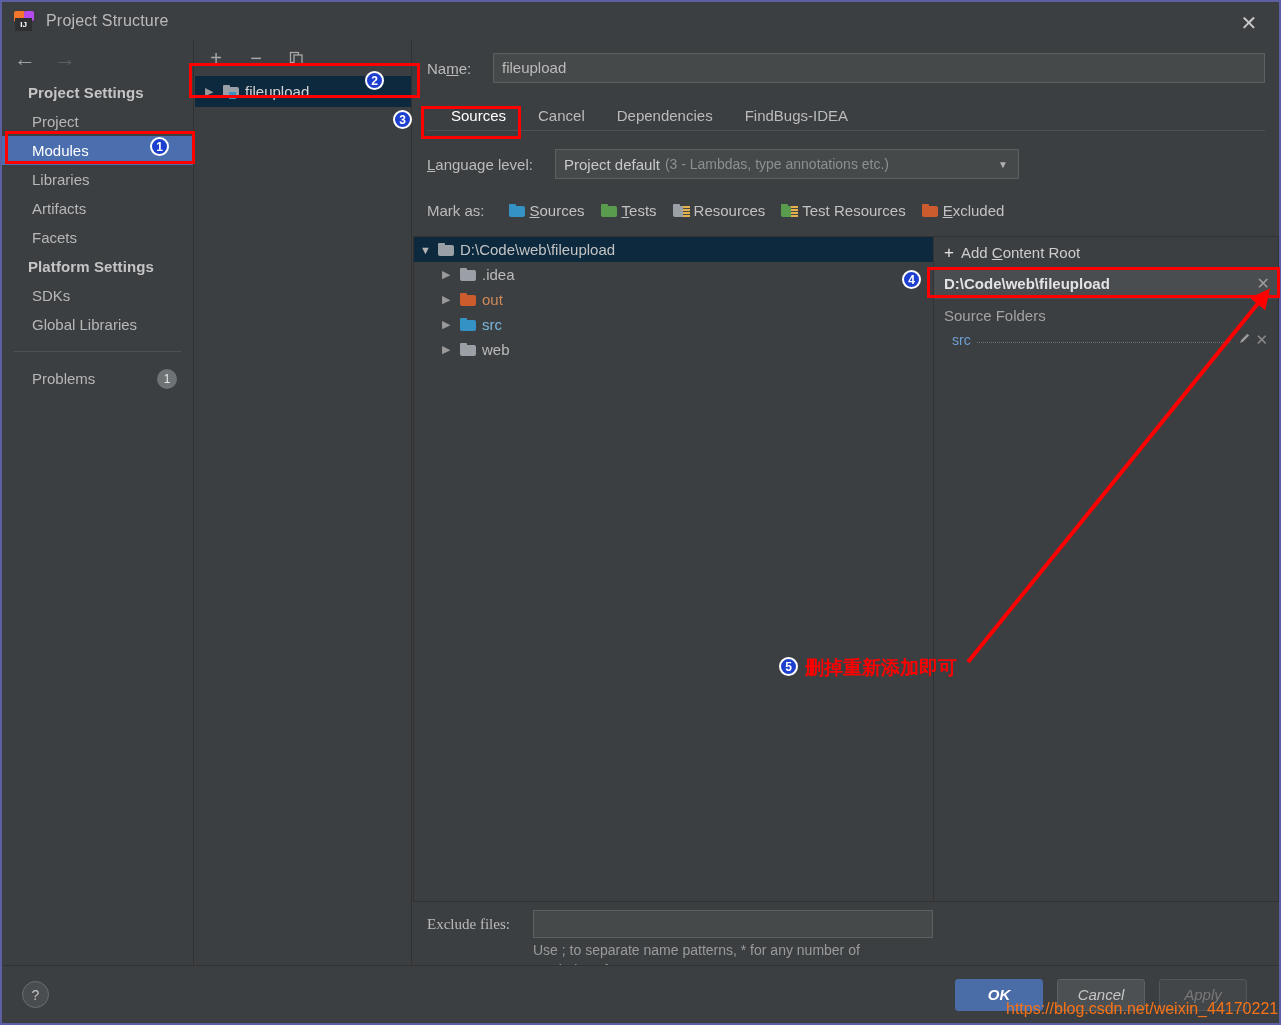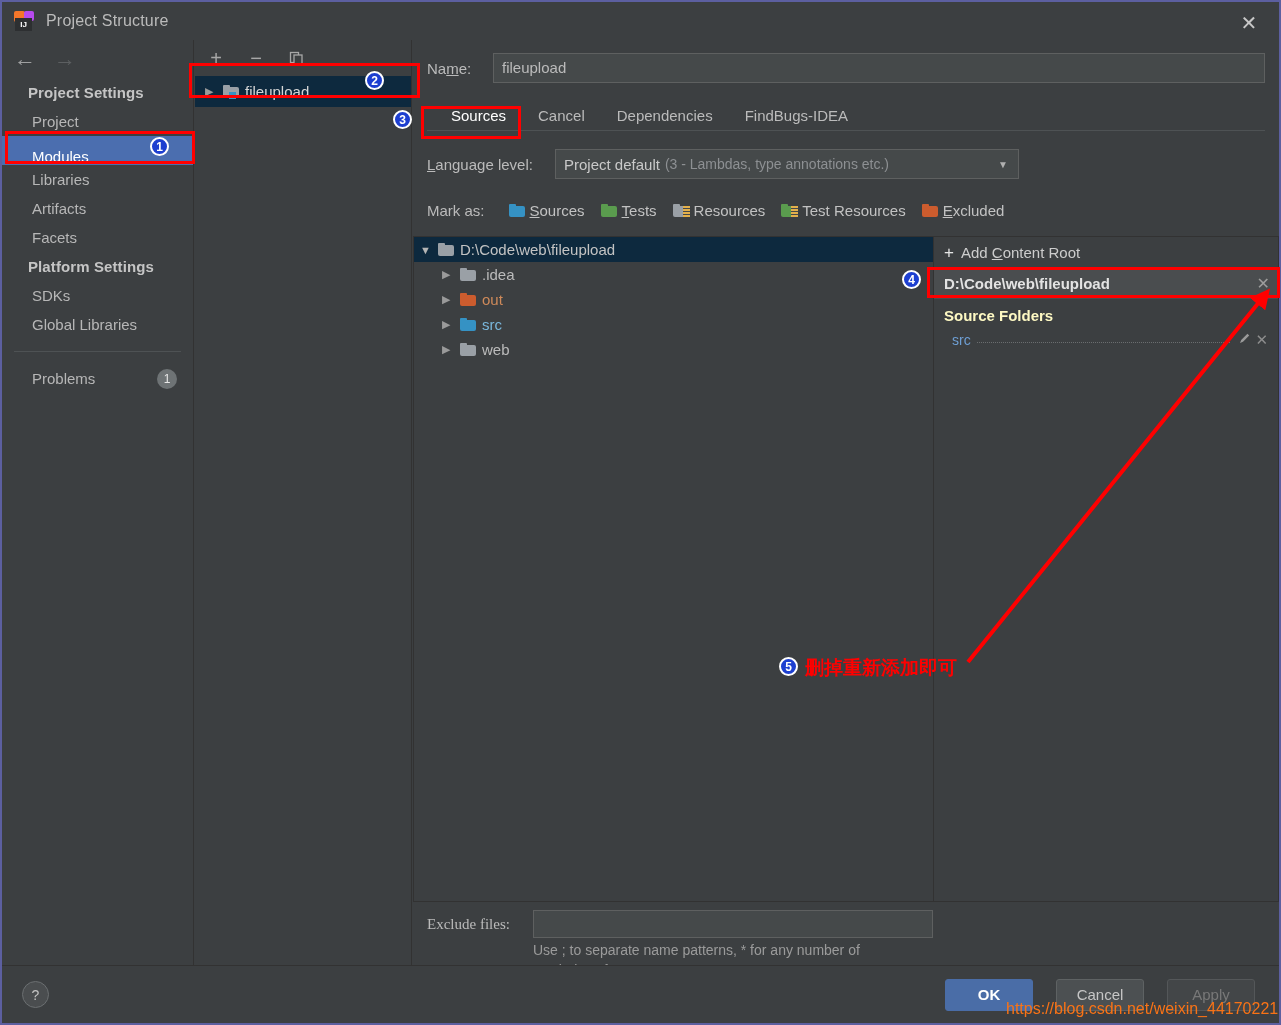--- a/index.html
+++ b/index.html
@@ -51,21 +51,21 @@
 
   .grp-header {
     font-size: 15px; font-weight: bold; color: #c5c5c5;
     padding: 6px 0 6px 26px; letter-spacing: .1px;
   }
   .nav-item {
     height: 29px; display: flex; align-items: center;
     padding-left: 30px; font-size: 15px; color: #b7b7b7;
     position: relative;
   }
-  .nav-item.selected { background: #4b6eaf; color: #ffffff; align-items: flex-end; }
+  .nav-item.selected { background: #4b6eaf; color: #ffffff; }
   .nav-sep { height: 1px; background: #4e5254; margin: 12px 12px 0 12px; }
   .badge-count {
     position: absolute; right: 16px; top: 50%; transform: translateY(-50%);
     min-width: 20px; height: 20px; border-radius: 10px;
     background: #6e7375; color: #e8e8e8; font-size: 12px;
     display: flex; align-items: center; justify-content: center; padding: 0 6px;
   }
 
   
   .modlist {
@@ -144,21 +144,21 @@
   .root-pane { flex: 1; background: #3c3f41; border: 1px solid #323232; border-left: none; }
   .addroot { display: flex; align-items: center; gap: 7px; height: 30px; padding-left: 10px;
              font-size: 15px; color: #cdcdcd; }
   .plus-ico { font-size: 17px; color: #e6e6e6; line-height: 1; }
   .root-item {
     height: 32px; background: #4a4d4f; display: flex; align-items: center;
     padding: 0 8px 0 10px; font-size: 15px; font-weight: bold; color: #e3e3e3;
     justify-content: space-between;
   }
   .root-item .xclose { color: #9d9d9d; font-size: 16px; font-weight: normal; }
-  .srcfolders-title { font-size: 15px; font-weight: bold; color: #fef9c3; padding: 8px 0 4px 10px; }
+  .srcfolders-title { font-size: 15px; font-weight: normal; color: #a3a3a3; padding: 8px 0 4px 10px; }
   .srcfolder-row { display: flex; align-items: center; height: 24px; padding: 0 10px 0 18px; gap: 4px; }
   .srcfolder-row .nm { font-size: 14px; color: #6e9fd4; }
   .dots { flex: 1; border-bottom: 1px dotted #6a6d6f; margin: 0 4px 5px 2px; height: 10px; }
   .pencil { color: #9b9b9b; font-size: 13px; }
   .xmini { color: #8d8d8d; font-size: 15px; }
 
   
   .exclude-wrap { position: absolute; left: 0; top: 868px; width: 866px; }
   .exclude-row { display: flex; align-items: center; height: 32px; padding: 0 14px; font-family: Liberation Serif, serif; }
   .exclude-label { font-size: 15px; color: #bbbbbb; width: 106px; }
@@ -169,21 +169,21 @@
   .footer {
     position: absolute; left: 0; bottom: 0; width: 1277px; height: 58px;
     background: #3c3f41; border-top: 1px solid #323232;
     display: flex; align-items: center;
   }
   .help-btn {
     width: 27px; height: 27px; border-radius: 50%; border: 1px solid #6b6f71;
     background: #4a4d4f; color: #c4c4c4; margin-left: 20px;
     display: flex; align-items: center; justify-content: center; font-size: 14px;
   }
-  .footer-btns { margin-left: auto; margin-right: 24px; display: flex; gap: 23px; }
+  .footer-btns { margin-left: auto; margin-right: 32px; display: flex; gap: 14px; font-style: italic; }
   .btn {
     min-width: 88px; height: 32px; border-radius: 3px;
     display: flex; align-items: center; justify-content: center;
     font-size: 15px; border: 1px solid #5e6263; background: #4c5052; color: #c6c6c6;
   }
   .btn.primary { background: #4a6da7; border-color: #4a6da7; color: #ffffff; font-weight: bold; }
   .btn.disabled { color: #787878; background: #434648; border-color: #545759; }
 
   
   .ann-box { position: absolute; border: 3px solid #ff0000; pointer-events: none; }

